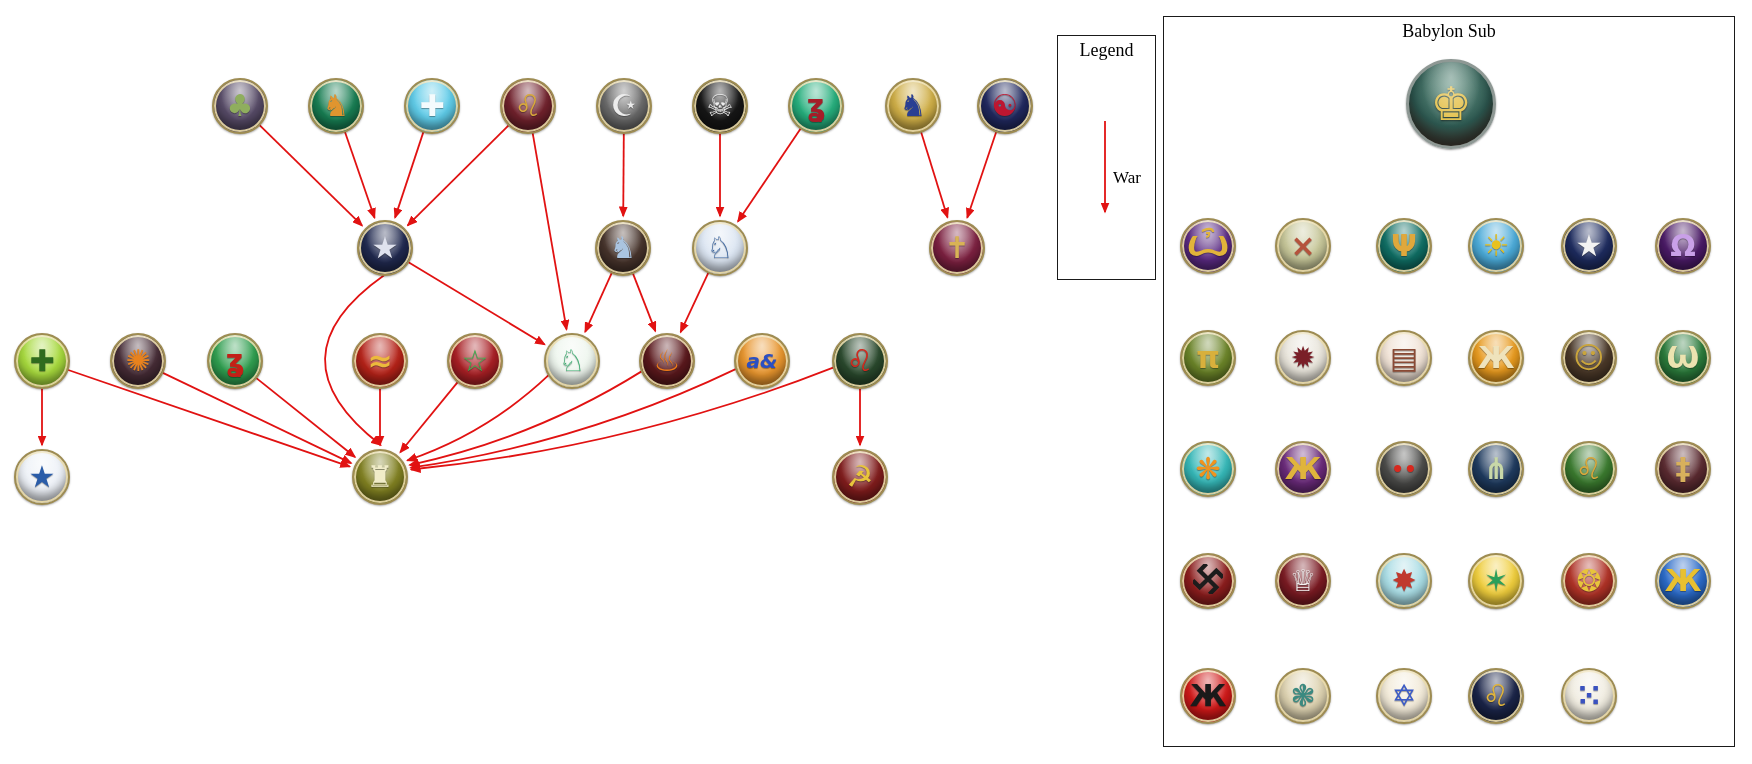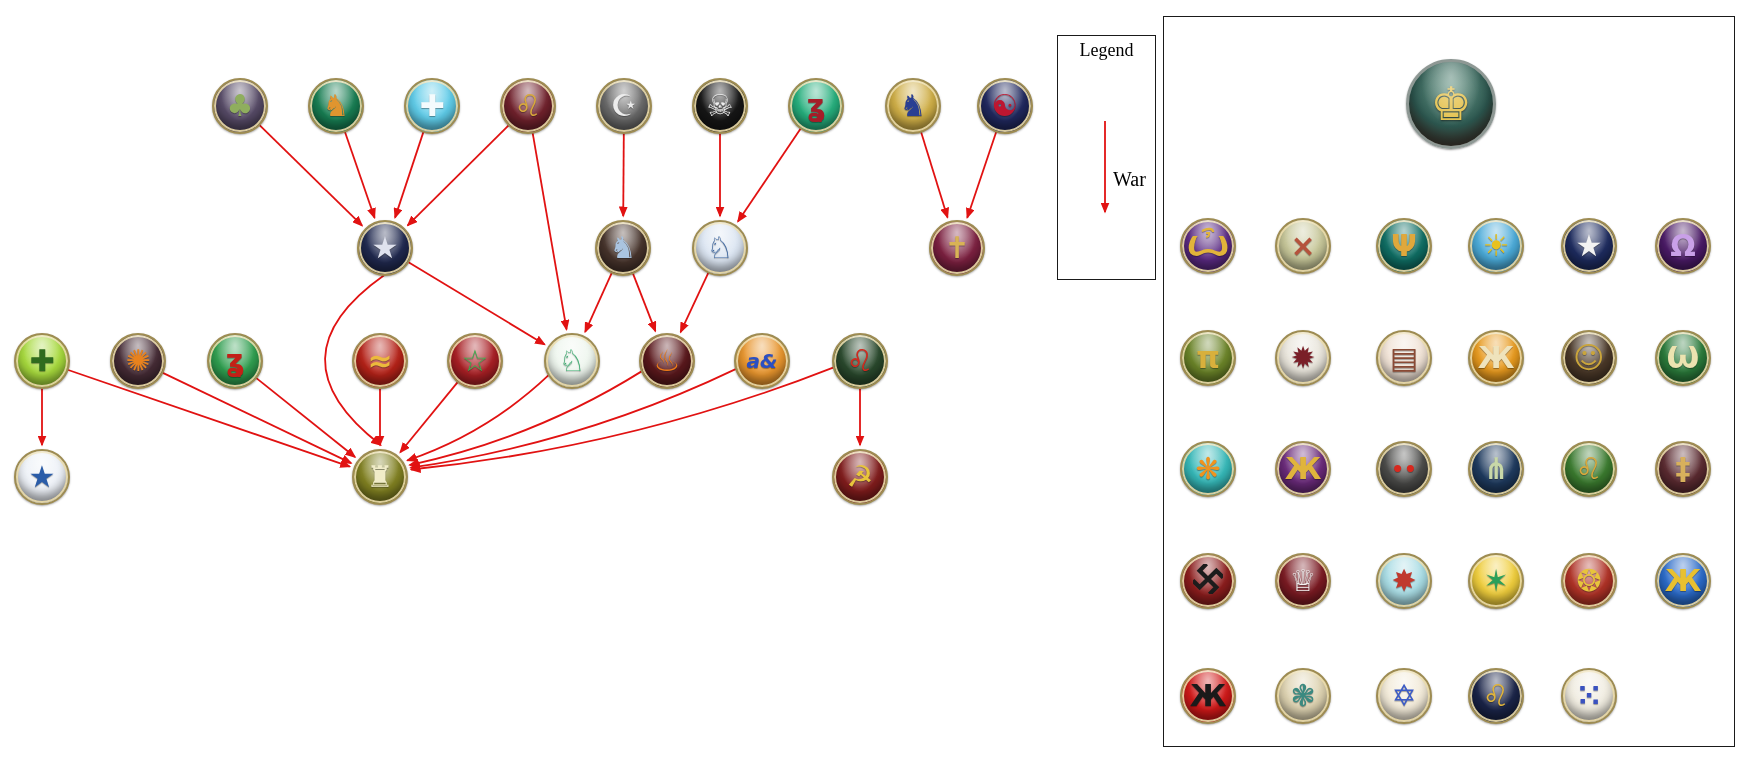--- a/index.html
+++ b/index.html
@@ -29,21 +29,21 @@
     position:relative;z-index:1;
   }
   .coin .glyph.small{font-size:20px;font-style:italic;}
   .coin svg{position:relative;z-index:1;}
   
   .frame{position:absolute;border:1px solid #1a1a1a;background:#fff;}
   .frame-title{
     position:absolute;top:4px;left:0;right:0;text-align:center;
     font-size:18px;
   }
-  #legend-war-label{position:absolute;font-size:20px;}
+  #legend-war-label{position:absolute;font-size:17px;}
   
   #leader{
     position:absolute;width:84px;height:84px;border-radius:50%;
     transform:translate(-50%,-50%);
     border:3px solid #8e9894;
     background:radial-gradient(circle at 50% 30%, #6e9a8a, #2e5a52 55%, #742c20 115%);
     box-shadow:inset 0 -10px 14px rgba(0,0,0,.5), 0 1px 2px rgba(0,0,0,.4);
     display:flex;align-items:center;justify-content:center;
   }
   #leader::before{
@@ -177,20 +177,21 @@
 
   <div class="frame" id="legend-box" style="left:1057px;top:35px;width:97px;height:243px;">
     <div class="frame-title">Legend</div>
     <svg class="layer" width="97" height="243">
       <line id="legend-arrow-line" x1="47" y1="85" x2="47" y2="176" stroke-width="1.8" marker-end="url(#arrow)" stroke="#e11212"></line>
     </svg>
     <span id="legend-war-label" style="left:55px;top:132px;">War</span>
   </div>
 
   <div class="frame" id="babylon-panel" style="left:1163px;top:16px;width:570px;height:729px;">
+    <div class="frame-title">Babylon Sub</div>
     <div id="leader" style="left:287px;top:87px;">
       <span class="glyph">♚</span>
     </div>
     <div id="panel-grid">
         <div class="coin" style="left: 44px; top: 229px; background: radial-gradient(circle at 50% 30%, rgba(255, 255, 255, 0.28), rgba(255, 255, 255, 0) 48%), rgb(90, 42, 130);">
           <span class="glyph" style="color: rgb(226, 180, 58);">Ѽ</span>
         </div>
         <div class="coin" style="left: 139px; top: 229px; background: radial-gradient(circle at 50% 30%, rgba(255, 255, 255, 0.28), rgba(255, 255, 255, 0) 48%), rgb(198, 198, 152);">
           <span class="glyph" style="color: rgb(181, 83, 60);">×</span>
         </div>

